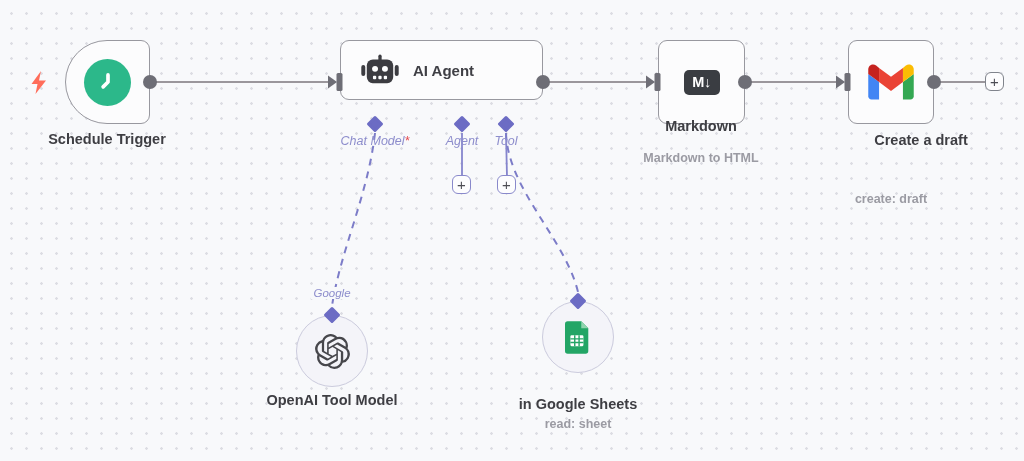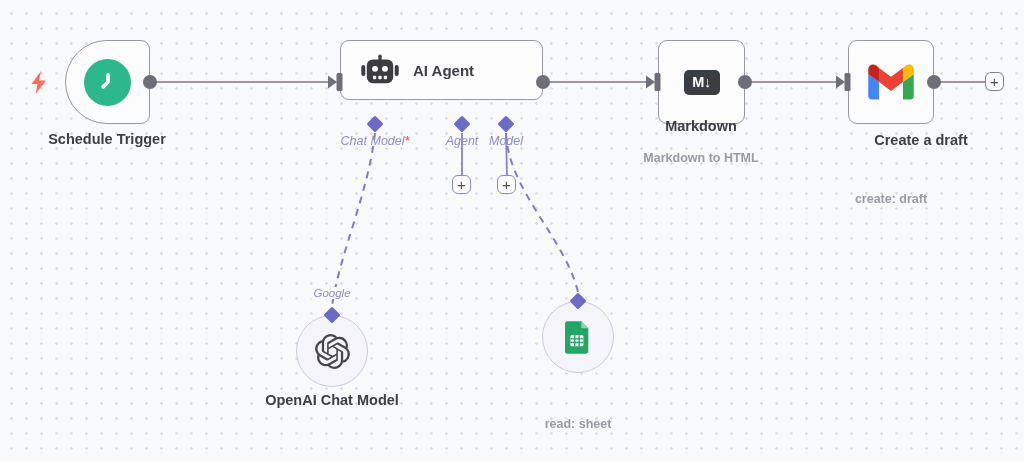--- a/index.html
+++ b/index.html
@@ -93,21 +93,21 @@
           <rect x="20.4" y="19.8" width="3" height="3.2" rx="0.9" fill="#ffffff"></rect>
         </svg>
       </span>
       <span class="agent-title">AI Agent</span>
     </div>
   </div>
   <div class="port-label" style="left:375px;top:134px;">
     <span>Chat Model</span><span class="req">*</span>
   </div>
   <div class="port-label" style="left:462px;top:134px;">Agent</div>
-  <div class="port-label" style="left:506px;top:134px;">Model</div>
+  <div class="port-label" style="left:506px;top:134px;">Tool</div>
 
   <div class="node" style="left:658px;top:40px;width:87px;height:84px;">
     <div class="node-inner">
       <span class="md-badge">M↓</span>
     </div>
   </div>
   <div class="node-label" style="left:701px;top:118px;">Markdown</div>
   <div class="node-sub" style="left:701px;top:151px;">Markdown to HTML</div>
 
   <div class="node" style="left:848px;top:40px;width:86px;height:84px;">
@@ -127,32 +127,33 @@
   <div class="node-sub" style="left:891px;top:151px;margin-top:41px;">create: draft</div>
 
   <div class="circle-node" style="left:296px;top:315px;">
     <span style="display:flex;">
       <svg width="35" height="35" viewBox="0 0 24 24">
         <path fill="#47474c" d="M22.2819 9.8211a5.9847 5.9847 0 0 0-.5157-4.9108 6.0462 6.0462 0 0 0-6.5098-2.9A6.0651 6.0651 0 0 0 4.9807 4.1818a5.9847 5.9847 0 0 0-3.9977 2.9 6.0462 6.0462 0 0 0 .7427 7.0966 5.98 5.98 0 0 0 .511 4.9107 6.051 6.051 0 0 0 6.5146 2.9001A5.9847 5.9847 0 0 0 13.2599 24a6.0557 6.0557 0 0 0 5.7718-4.2058 5.9894 5.9894 0 0 0 3.9977-2.9001 6.0557 6.0557 0 0 0-.7475-7.0729zm-9.022 12.6081a4.4755 4.4755 0 0 1-2.8764-1.0408l.1419-.0804 4.7783-2.7582a.7948.7948 0 0 0 .3927-.6813v-6.7369l2.02 1.1686a.071.071 0 0 1 .038.052v5.5826a4.504 4.504 0 0 1-4.4945 4.4944zm-9.6607-4.1254a4.4708 4.4708 0 0 1-.5346-3.0137l.142.0852 4.783 2.7582a.7712.7712 0 0 0 .7806 0l5.8428-3.3685v2.3324a.0804.0804 0 0 1-.0332.0615L9.74 19.9502a4.4992 4.4992 0 0 1-6.1408-1.6464zM2.3408 7.8956a4.485 4.485 0 0 1 2.3655-1.9728V11.6a.7664.7664 0 0 0 .3879.6765l5.8144 3.3543-2.0201 1.1685a.0757.0757 0 0 1-.071 0l-4.8303-2.7865A4.504 4.504 0 0 1 2.3408 7.8956zm16.5963 3.8558L13.1038 8.364 15.1192 7.2a.0757.0757 0 0 1 .071 0l4.8303 2.7913a4.4944 4.4944 0 0 1-.6765 8.1042v-5.6772a.79.79 0 0 0-.407-.667zm2.0107-3.0231l-.142-.0852-4.7735-2.7818a.7759.7759 0 0 0-.7854 0L9.409 9.2297V6.8974a.0662.0662 0 0 1 .0284-.0615l4.8303-2.7866a4.4992 4.4992 0 0 1 6.6802 4.66zM8.3065 12.863l-2.02-1.1638a.0804.0804 0 0 1-.038-.0567V6.0742a4.4992 4.4992 0 0 1 7.3757-3.4537l-.142.0805L8.704 5.459a.7948.7948 0 0 0-.3927.6813zm1.0976-2.3654l2.602-1.4998 2.6069 1.4998v2.9994l-2.5974 1.4997-2.6067-1.4997Z"></path>
       </svg>
     </span>
   </div>
   <div class="port-label model-label" style="left:332px;top:287px;">Google</div>
-  <div class="node-label" style="left:332px;top:392px;">OpenAI Chat Model</div>
+  <div class="node-label" style="left:332px;top:392px;">OpenAI Tool Model</div>
 
   <div class="circle-node" style="left:542px;top:301px;">
     <span style="display:flex;">
       <svg width="26" height="33" viewBox="0 0 24 30">
         <path d="M2.5 0 H15 L21.5 6.5 V27.5 A2.5 2.5 0 0 1 19 30 H2.5 A2.5 2.5 0 0 1 0 27.5 V2.5 A2.5 2.5 0 0 1 2.5 0 Z" fill="#23a566"></path>
         <path d="M15 0 L21.5 6.5 H15 Z" fill="#8fd4ae"></path>
         <rect x="5" y="13" width="12" height="10" rx="1" fill="#ffffff"></rect>
         <path d="M5 16.3 H17 M5 19.6 H17 M9 13 V23 M13 13 V23" stroke="#23a566" stroke-width="1.3" fill="none"></path>
       </svg>
     </span>
   </div>
+  <div class="node-label" style="left:578px;top:396px;">in Google Sheets</div>
   <div class="node-sub" style="left:578px;top:417px;">read: sheet</div>
 
   <svg class="layer" style="pointer-events:none;">
 
     <g fill="#6e6e76">
       <polygon points="328,75.5 337,82 328,88.5"></polygon>
         <rect x="336.5" y="73" width="6" height="18" rx="1.5"></rect>
     </g>
     <g fill="#6e6e76">
       <polygon points="646,75.5 655,82 646,88.5"></polygon>

